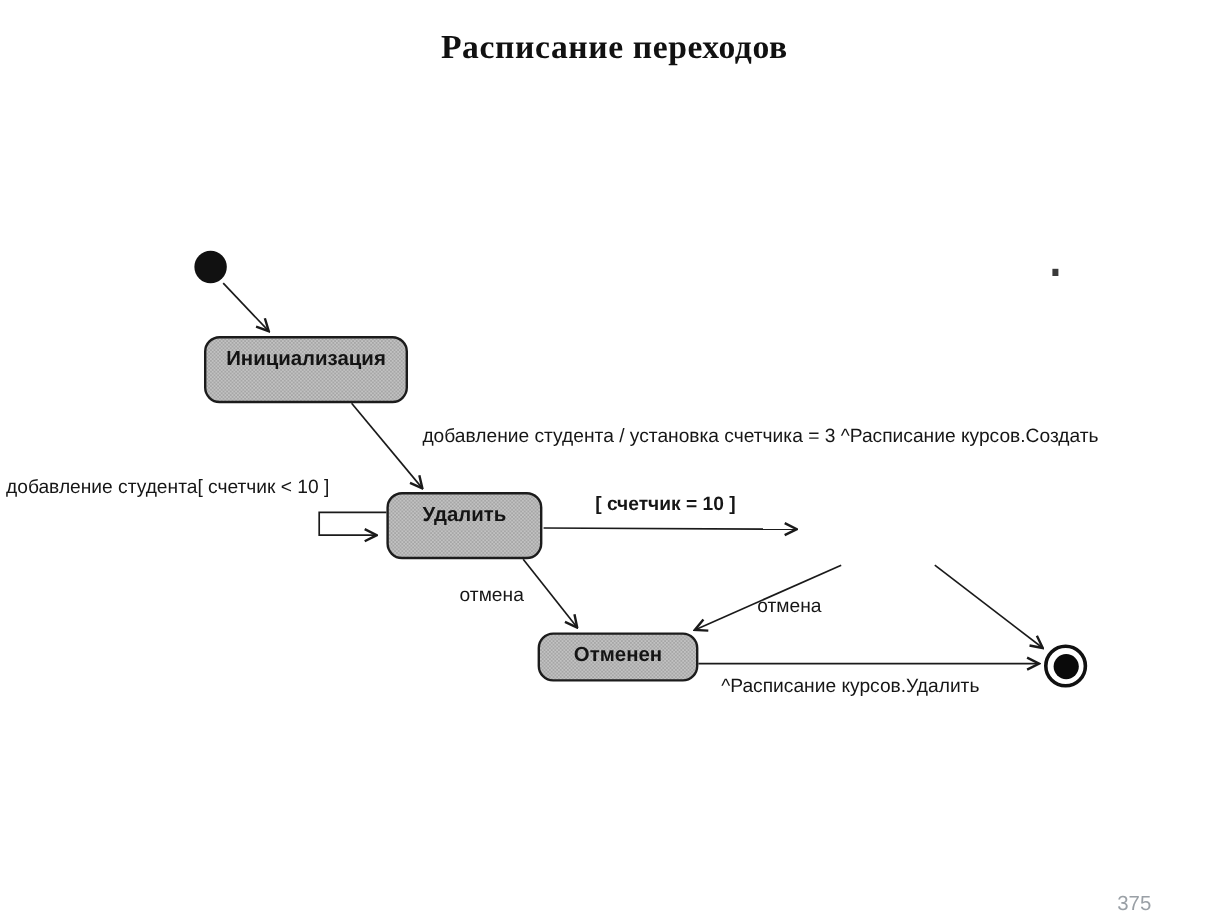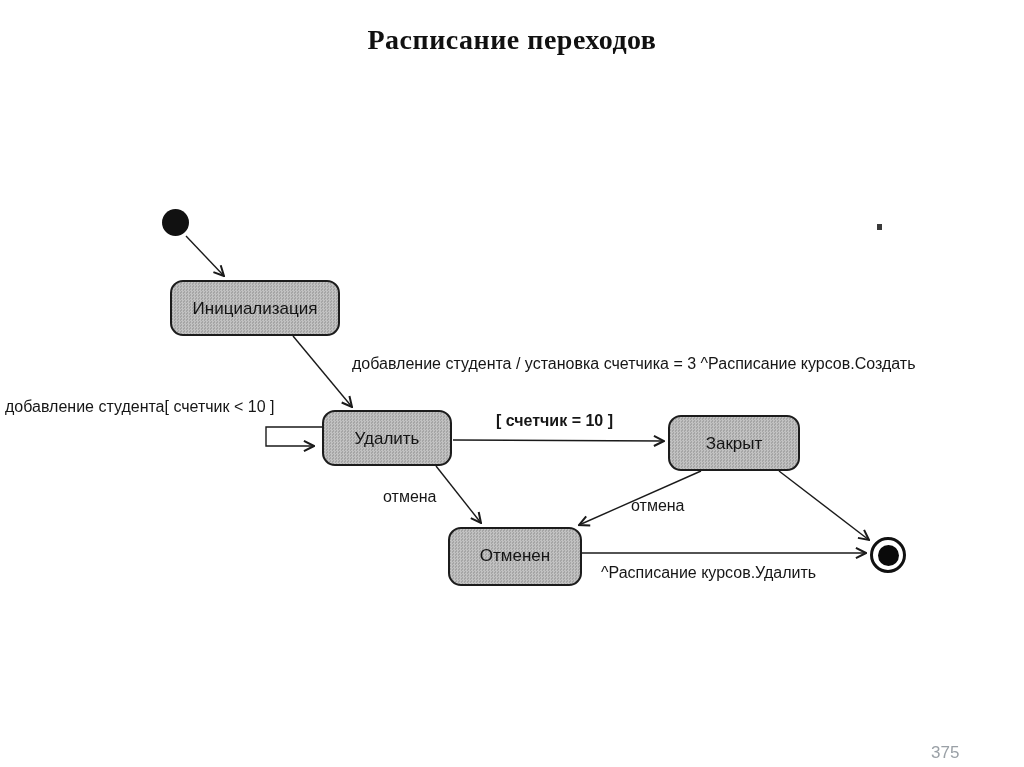--- a/index.html
+++ b/index.html
@@ -20,27 +20,27 @@
   svg.connectors{position:absolute;left:0;top:0;width:1024px;height:767px;}
   .state{
     position:absolute;
     box-sizing:border-box;
     border:2.5px solid #1c1c1c;
     border-radius:13px;
     background-color:#b3b3b3;
     background-image:repeating-conic-gradient(#c2c2c2 0% 25%, #a6a6a6 0% 50%);
     background-size:3px 3px;
     display:flex;justify-content:center;align-items:flex-start;
-    padding-top:17px;
-    font-weight:normal;font-size:17px;color:#141414;
+    padding-top:7px;
+    font-weight:bold;font-size:17px;color:#141414;
   }
   .st-init{left:170px;top:280px;width:170px;height:56px;}
   .st-open{left:322px;top:410px;width:130px;height:56px;}
   .st-closed{left:668px;top:415px;width:132px;height:56px;}
-  .st-cancelled{left:448px;top:527px;width:134px;height:59px;}
+  .st-cancelled{left:448px;top:527px;width:134px;height:41px;}
   .initial-dot{
     position:absolute;left:162px;top:209px;width:27px;height:27px;
     background:#111;border-radius:50%;
   }
   .final-state{
     position:absolute;left:870px;top:537px;width:36px;height:36px;
     box-sizing:border-box;border:3px solid #111;border-radius:50%;
     background:#fff;display:flex;align-items:center;justify-content:center;
   }
   .final-state .inner{width:21px;height:21px;background:#0a0a0a;border-radius:50%;}
@@ -91,23 +91,20 @@
   <div class="initial-dot"></div>
 
   <div class="state st-init">
     <span>Инициализация</span>
   </div>
 
   <div class="state st-open">
     <span>Удалить</span>
   </div>
 
-  <div class="state st-closed">
-    <span>Закрыт</span>
-  </div>
 
   <div class="state st-cancelled">
     <span>Отменен</span>
   </div>
 
   <div class="final-state">
     <div class="inner"></div>
   </div>
 
   <div class="tlabel lab-create">добавление студента / установка счетчика = 3 ^Расписание курсов.Создать</div>

